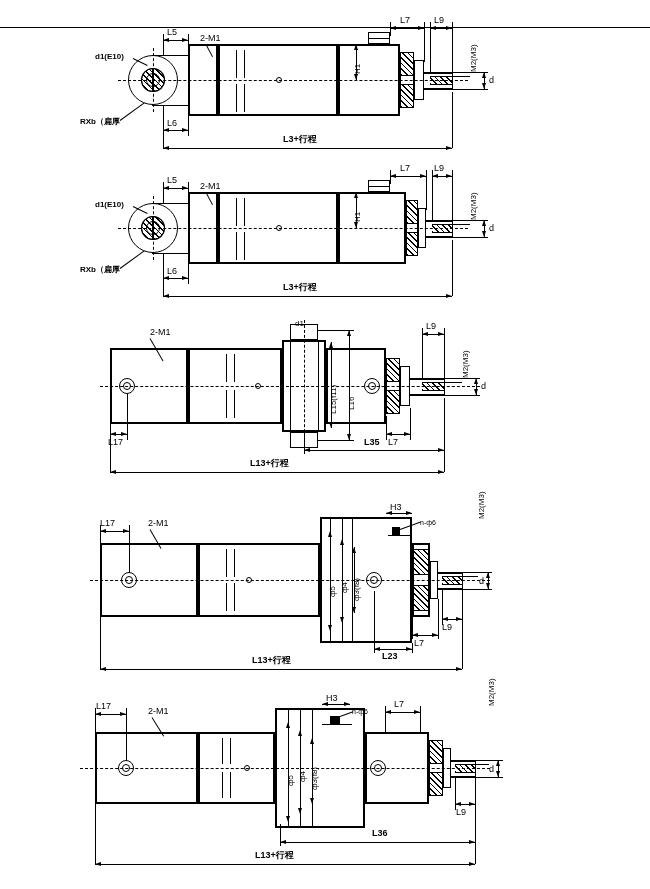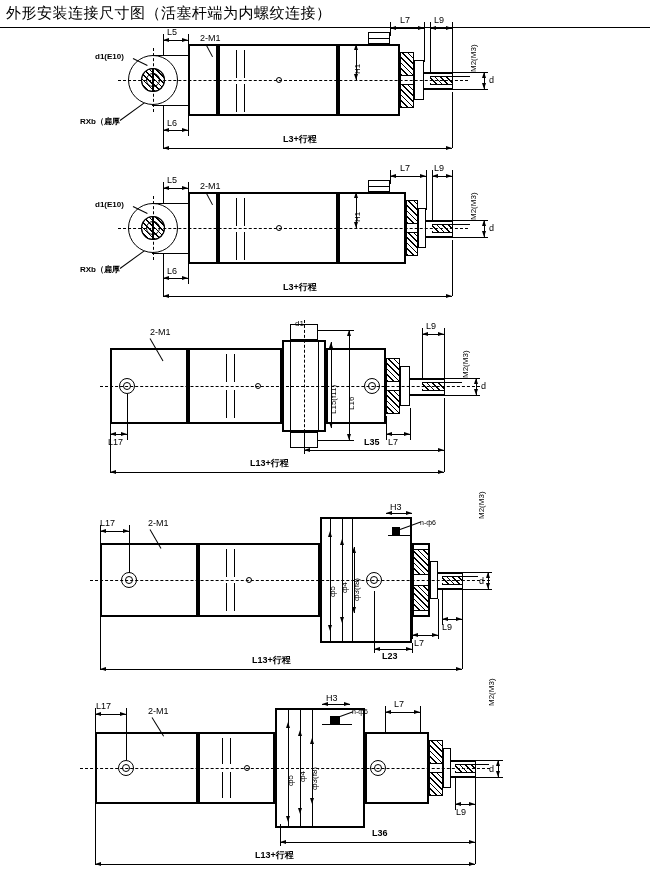--- a/index.html
+++ b/index.html
@@ -56,21 +56,20 @@
 
   .ext{position:absolute;width:1px;background:#000;}
   .exth{position:absolute;height:1px;background:#000;}
   .leader{position:absolute;height:1px;background:#000;transform-origin:left center;}
 </style>
 </head>
 <body>
 
 <div id="sheet">
 
-  <div class="title">外形安装连接尺寸图（活塞杆端为内螺纹连接）</div>
   <div class="divline"></div>
 
   <div class="fig" style="top:0;height:160px;">
 
     <div class="circ" style="left:128px;top:55px;width:50px;height:50px;"></div>
     <div class="circ" style="left:141px;top:68px;width:24px;height:24px;"></div>
     <div class="circ" style="left:146px;top:73px;width:14px;height:14px;"></div>
     <div class="hatch" style="left:141px;top:68px;width:12px;height:24px;border-radius:24px 0 0 24px;"></div>
     <div class="hatch" style="left:153px;top:68px;width:12px;height:24px;border-radius:0 24px 24px 0;"></div>
     <div class="ln h" style="left:152px;top:55px;width:36px;"></div>

